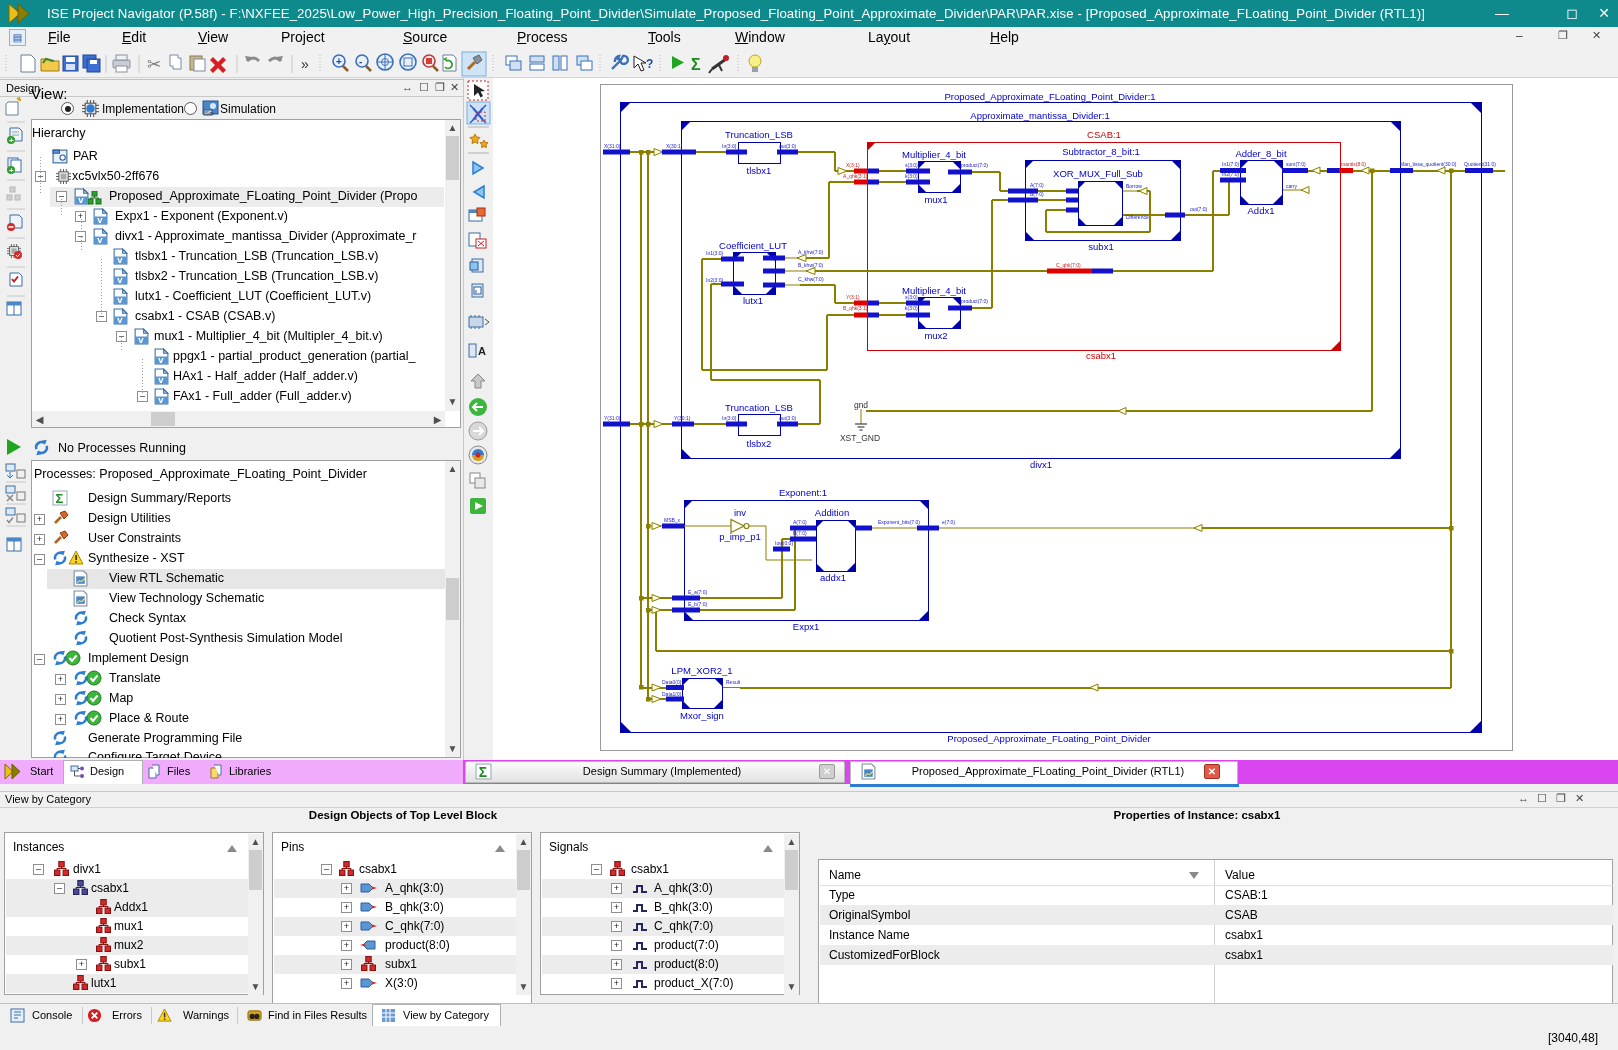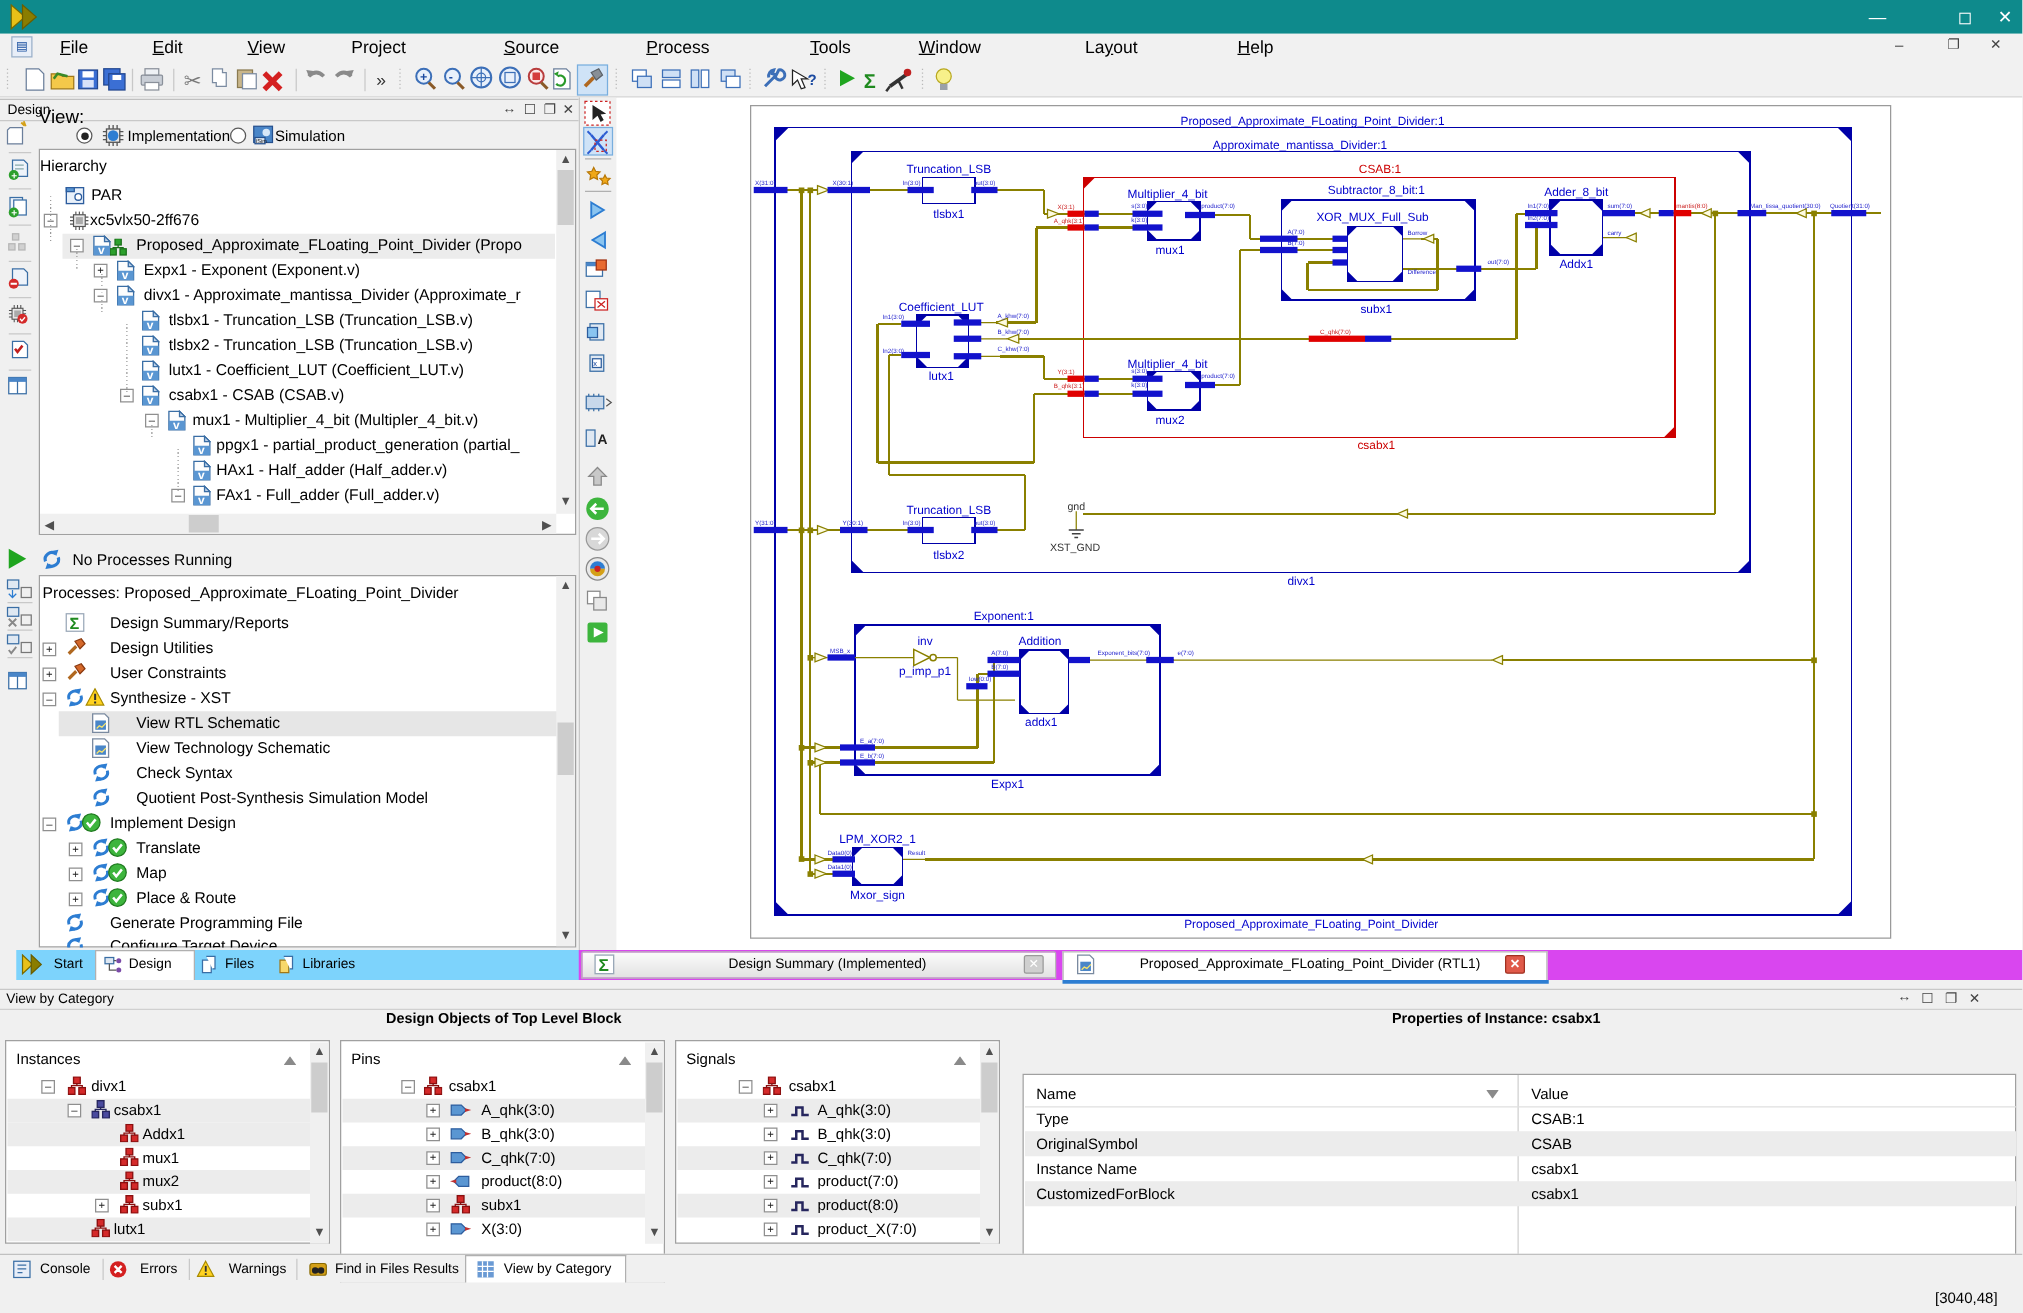--- a/index.html
+++ b/index.html
@@ -126,20 +126,21 @@
       <symbol id="pinout2" viewBox="0 0 18 12">
         <path d="M7 2 h8 l-0 8 h-8 l-4 -4 z" fill="#5a96d2" stroke="#2d5d9e"></path>
         <path d="M5 4.5 l-5 1.5 l5 1.5 z" fill="#c03030"></path>
       </symbol>
       <symbol id="wave" viewBox="0 0 16 12">
         <path d="M1 9 h4 v-6 h5 v6 h5" fill="none" stroke="#26265e" stroke-width="2"></path>
       </symbol>
     </defs>
   </svg>
   <div class="abs" id="titlebar"></div>
+  <div class="abs" id="titletext">ISE Project Navigator (P.58f) - F:\NXFEE_2025\Low_Power_High_Precision_Floating_Point_Divider\Simulate_Proposed_Floating_Point_Approximate_Divider\PAR\PAR.xise - [Proposed_Approximate_FLoating_Point_Divider (RTL1)]</div>
   <svg class="abs" style="left:8px;top:3px" width="34" height="21" viewBox="0 0 34 21">
     <path d="M1 1 L12 10.5 L1 20 Z" fill="#e8c018" stroke="#7a6a00"></path>
     <path d="M10 1 L21 10.5 L10 20 Z" fill="#8a7d00" stroke="#6a5d00"></path>
   </svg>
   <div class="abs winbtn" style="left:1487px;">—</div>
   <div class="abs winbtn" style="left:1557px;">◻</div>
   <div class="abs winbtn" style="left:1589px;">✕</div>
   <div class="abs" id="menubar"></div>
   <div class="abs" style="left:9px;top:29px;width:17px;height:17px;border:1px solid #9bb0c8;background:#e8eef8;font-size:10px;color:#1a50a0;text-align:center;line-height:16px">▤</div>
   <div class="abs menuitem" style="left:48px;top:29px"><u>F</u>ile</div>
@@ -542,21 +543,21 @@
         </g>
       <line x1="3" y1="64" x2="23" y2="64" stroke="#c8c8c8"></line>
       <g transform="translate(4,76)">
           <rect x="0" y="0" width="14" height="13" fill="#fff" stroke="#3a6ea5"></rect>
           <rect x="0" y="0" width="14" height="3.5" fill="#4a86c8"></rect>
           <line x1="7" y1="3" x2="7" y2="13" stroke="#3a6ea5"></line>
         </g>
     </g>
   </svg>
 
-  <div class="abs" id="tabsleft" style="left:13px;top:760px;width:463px;height:24px;background:#7dd3fc">
+  <div class="abs" id="tabsleft" style="left:0;top:760px;width:463px;height:24px;background:#f0abfc">
     <svg class="abs" style="left:4px;top:3px" width="20" height="17" viewBox="0 0 20 17">
         <path d="M1 1 L9 8.5 L1 16 Z" fill="#e8c018" stroke="#7a6a00"></path>
         <path d="M8 1 L16 8.5 L8 16 Z" fill="#8a7d00" stroke="#6a5d00"></path>
       </svg>
     <div class="abs tab" style="left:30px;top:5px">Start</div>
     <div class="abs" style="left:63px;top:0;width:80px;height:24px;background:#fff;border:1px solid #b0b0b0;border-bottom:none"></div>
     <svg class="abs" style="left:70px;top:4px" width="16" height="16" viewBox="0 0 16 16">
         <rect x="1" y="2" width="7" height="5" fill="#dfe8f2" stroke="#3a6ea5"></rect>
         <circle cx="12" cy="4.5" r="2" fill="#7a4aa8"></circle>
         <circle cx="12" cy="12" r="2" fill="#7a4aa8"></circle>

